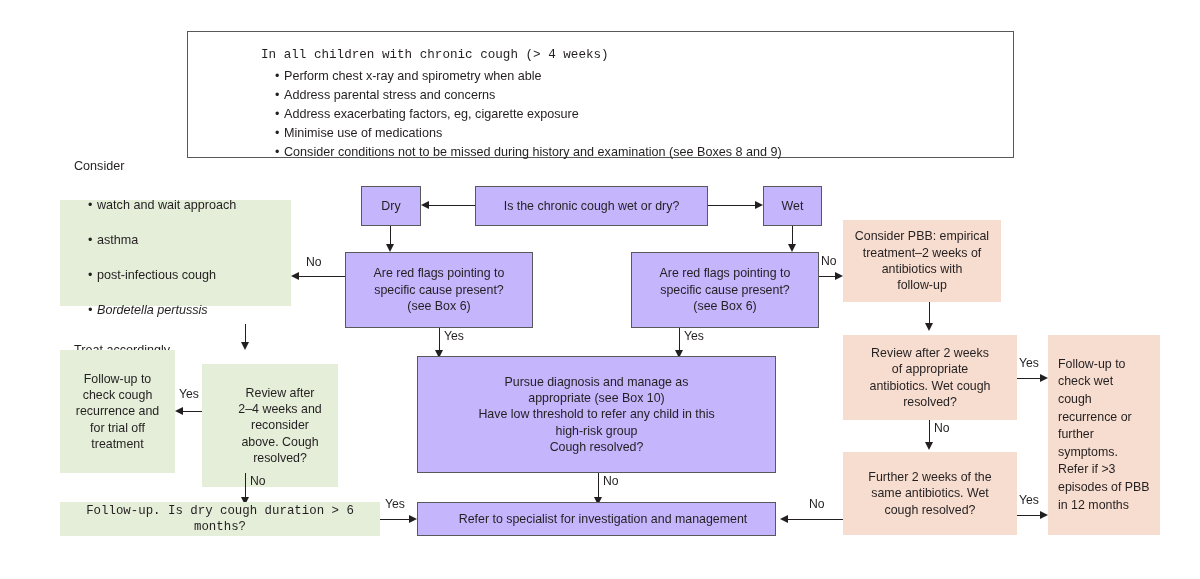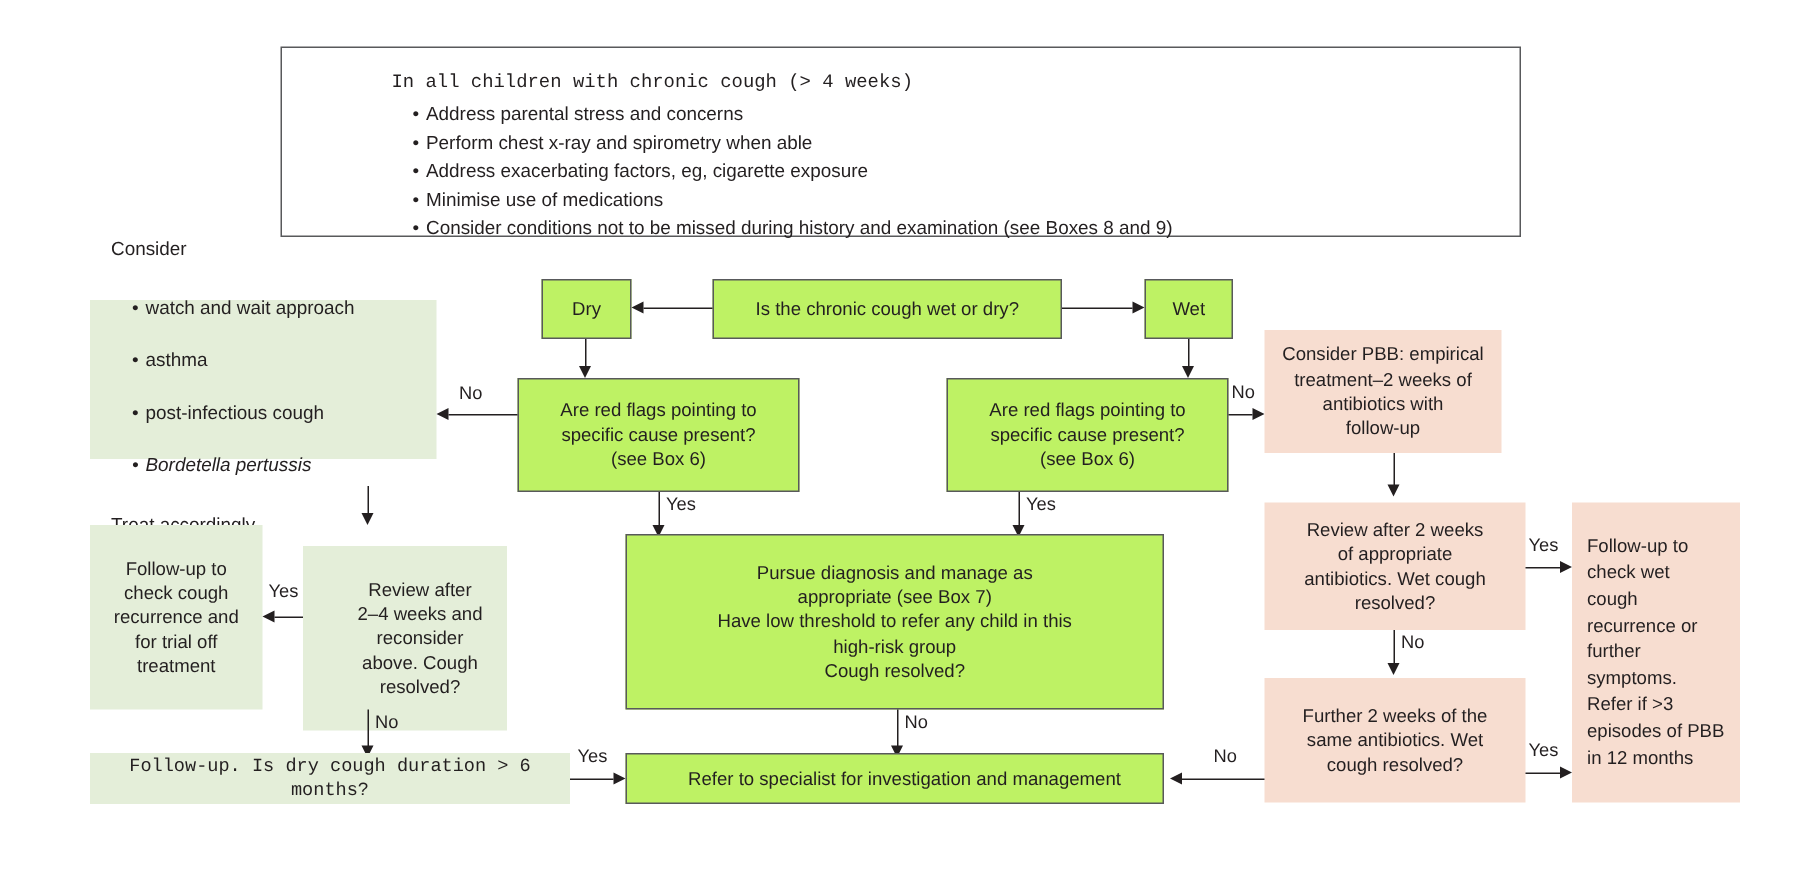--- a/index.html
+++ b/index.html
@@ -23,21 +23,21 @@
     justify-content: center;
     align-items: center;
     text-align: center;
     font-size: 12.4px;
     line-height: 1.32;
     padding: 4px 6px;
     white-space: pre-line;
   }
   .box.outline {
     border: 1.3px solid #58595b;
-    background: #bef264;
+    background: #c4b5fd;
   }
   .box.green  { background: #e4eed9; }
   .box.pink   { background: #f7ddd0; }
 
   .box.left-align {
     align-items: flex-start;
     text-align: left;
   }
 
   
@@ -101,22 +101,22 @@
   }
 </style>
 </head>
 <body>
 
 <div id="chart">
 
   <div id="top-banner">
     <div class="headline">In all children with chronic cough (&gt; 4 weeks)</div>
     <ul>
+      <li>Perform chest x-ray and spirometry when able</li>
       <li>Address parental stress and concerns</li>
-      <li>Perform chest x-ray and spirometry when able</li>
       <li>Address exacerbating factors, eg, cigarette exposure</li>
       <li>Minimise use of medications</li>
       <li>Consider conditions not to be missed during history and examination (see Boxes 8 and 9)</li>
     </ul>
   </div>
 
   <div class="box outline" style="left:475px; top:186px; width:233px; height:40px;">Is the chronic cough wet or dry?</div>
 
   <div class="box outline" style="left:361px; top:186px; width:60px; height:40px;">Dry</div>
 
@@ -163,21 +163,21 @@
 
   <div class="vline" style="left:439px; top:328px; height:24px;"></div>
   <div class="arrow down" style="left:435px; top:350px;"></div>
   <div class="edge-label" style="left:444px; top:329px;">Yes</div>
 
   <div class="vline" style="left:679px; top:328px; height:24px;"></div>
   <div class="arrow down" style="left:675px; top:350px;"></div>
   <div class="edge-label" style="left:684px; top:329px;">Yes</div>
 
   <div class="box outline" style="left:417px; top:356px; width:359px; height:117px;">Pursue diagnosis and manage as
-appropriate (see Box 7)
+appropriate (see Box 10)
 Have low threshold to refer any child in this
 high-risk group
 Cough resolved?</div>
 
   <div class="vline" style="left:598px; top:473px; height:26px;"></div>
   <div class="arrow down" style="left:594px; top:497px;"></div>
   <div class="edge-label" style="left:603px; top:474px;">No</div>
 
   <div class="vline" style="left:245px; top:324px; height:20px;"></div>
   <div class="arrow down" style="left:241px; top:342px;"></div>

